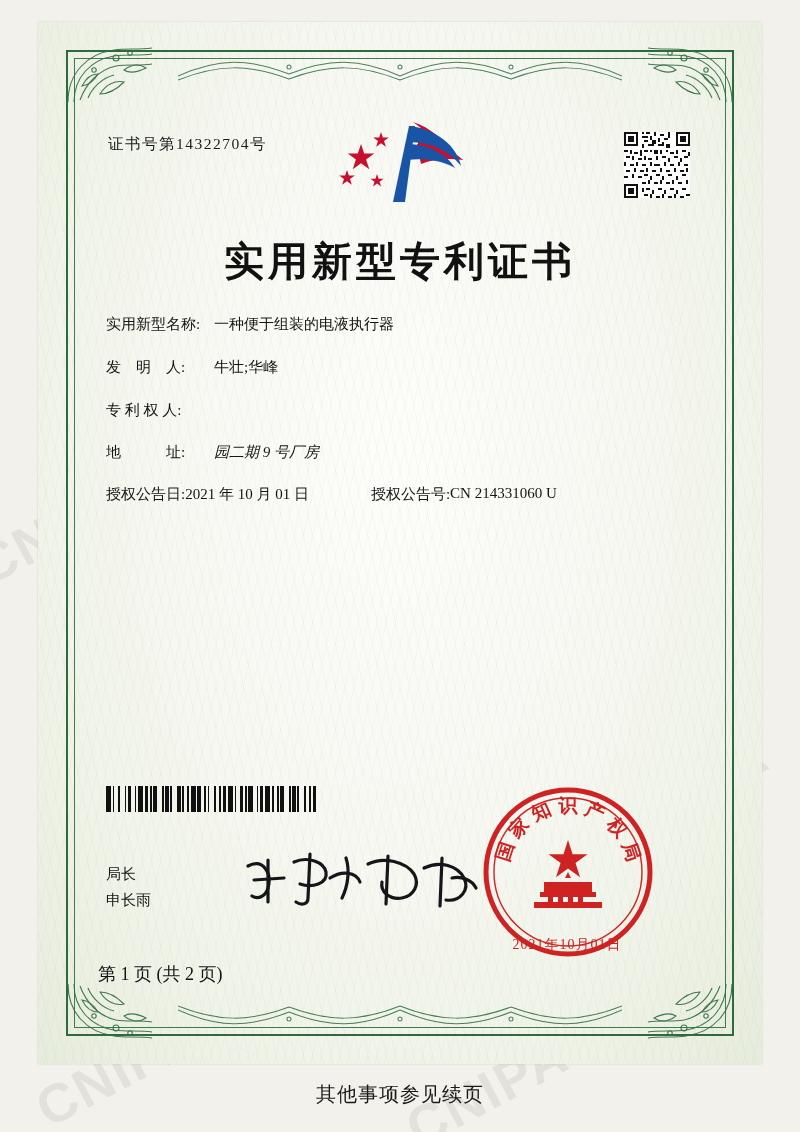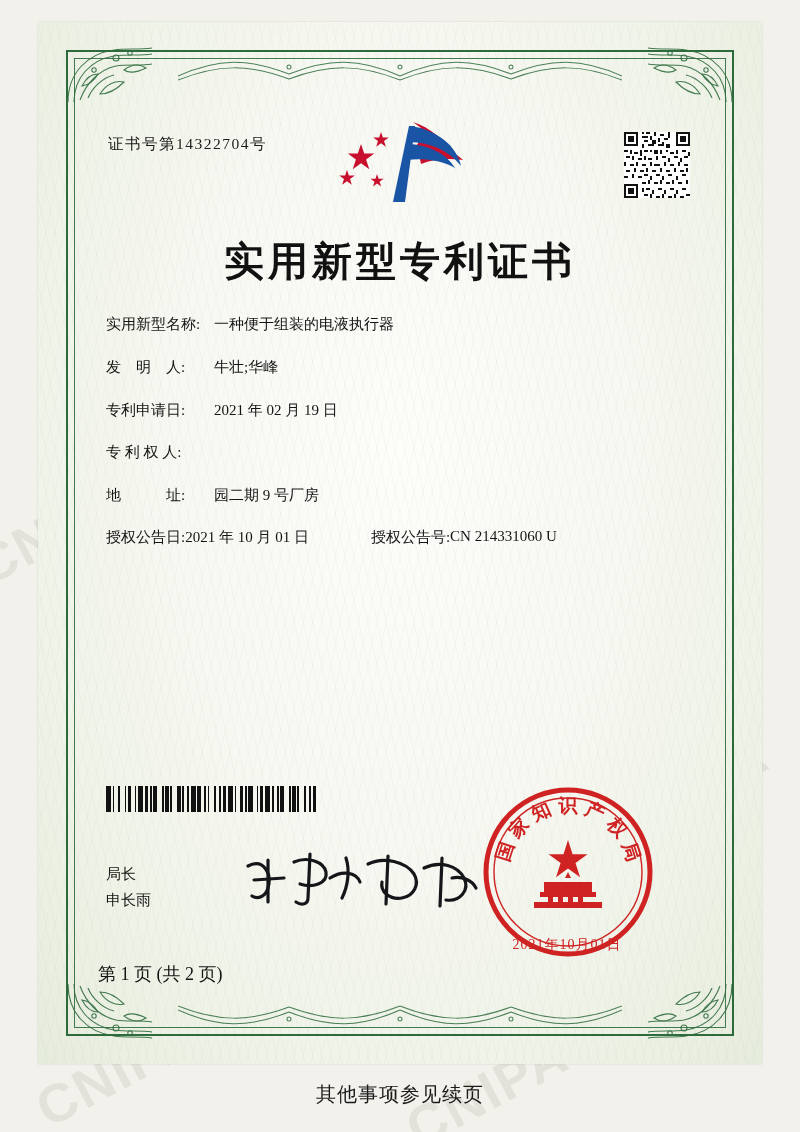--- a/index.html
+++ b/index.html
@@ -163,20 +163,21 @@
     width: 108px;
     flex: 0 0 108px;
     letter-spacing: 0;
     white-space: nowrap;
   }
   .row .val {
     flex: 1;
   }
   .row .val .l2 {
     display: block;
+    font-style: italic;
   }
   .row-inline { display: flex; align-items: flex-start; margin-bottom: 21px; }
   .row-inline .lbl2 {
     margin-left: 62px;
     white-space: nowrap;
   }
 
   .para {
     position: absolute;
     left: 8px;
@@ -490,24 +491,20 @@
     <div class="fields">
       <div class="row">
         <span class="lbl">实用新型名称:</span>
         <span class="val">一种便于组装的电液执行器</span>
       </div>
       <div class="row">
         <span class="lbl">发　明　人:</span>
         <span class="val">牛壮;华峰</span>
       </div>
       <div class="row">
-        <span class="lbl">专利申请日:</span>
-        <span class="val">2021 年 02 月 19 日</span>
-      </div>
-      <div class="row">
         <span class="lbl">专 利 权 人:</span>
       </div>
       <div class="row">
         <span class="lbl">地　　　址:</span>
         <span class="val">
           <span class="l2">园二期 9 号厂房</span>
         </span>
       </div>
       <div class="row-inline">
         <span class="lbl">授权公告日:</span>

